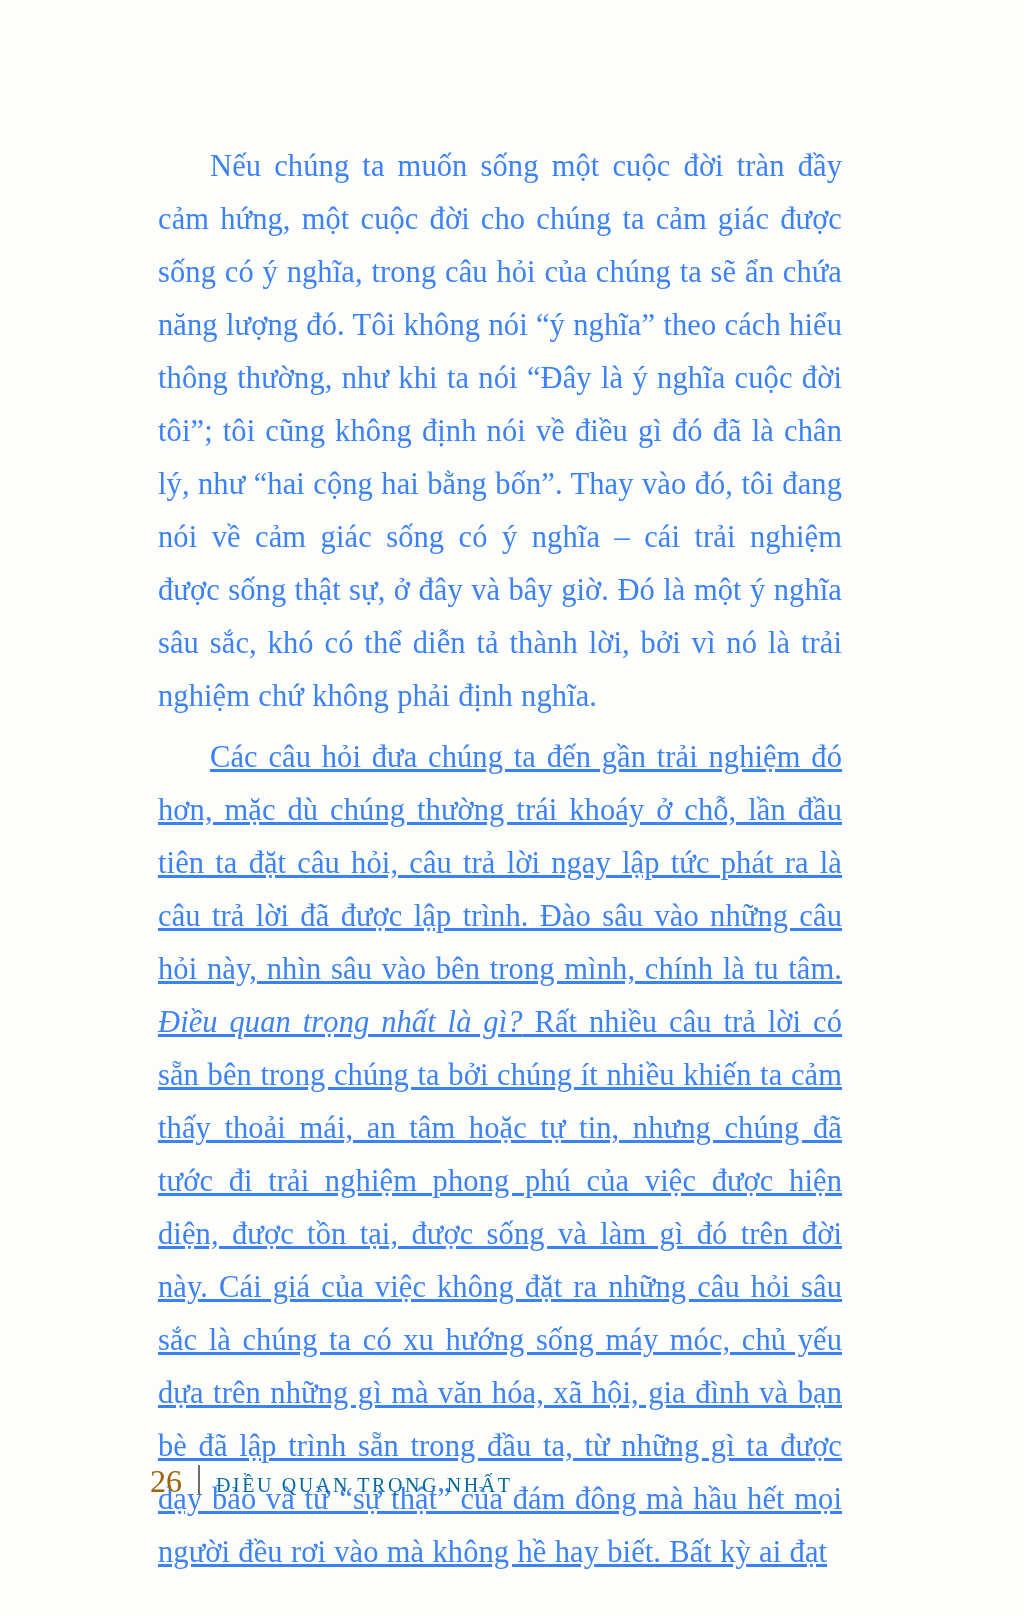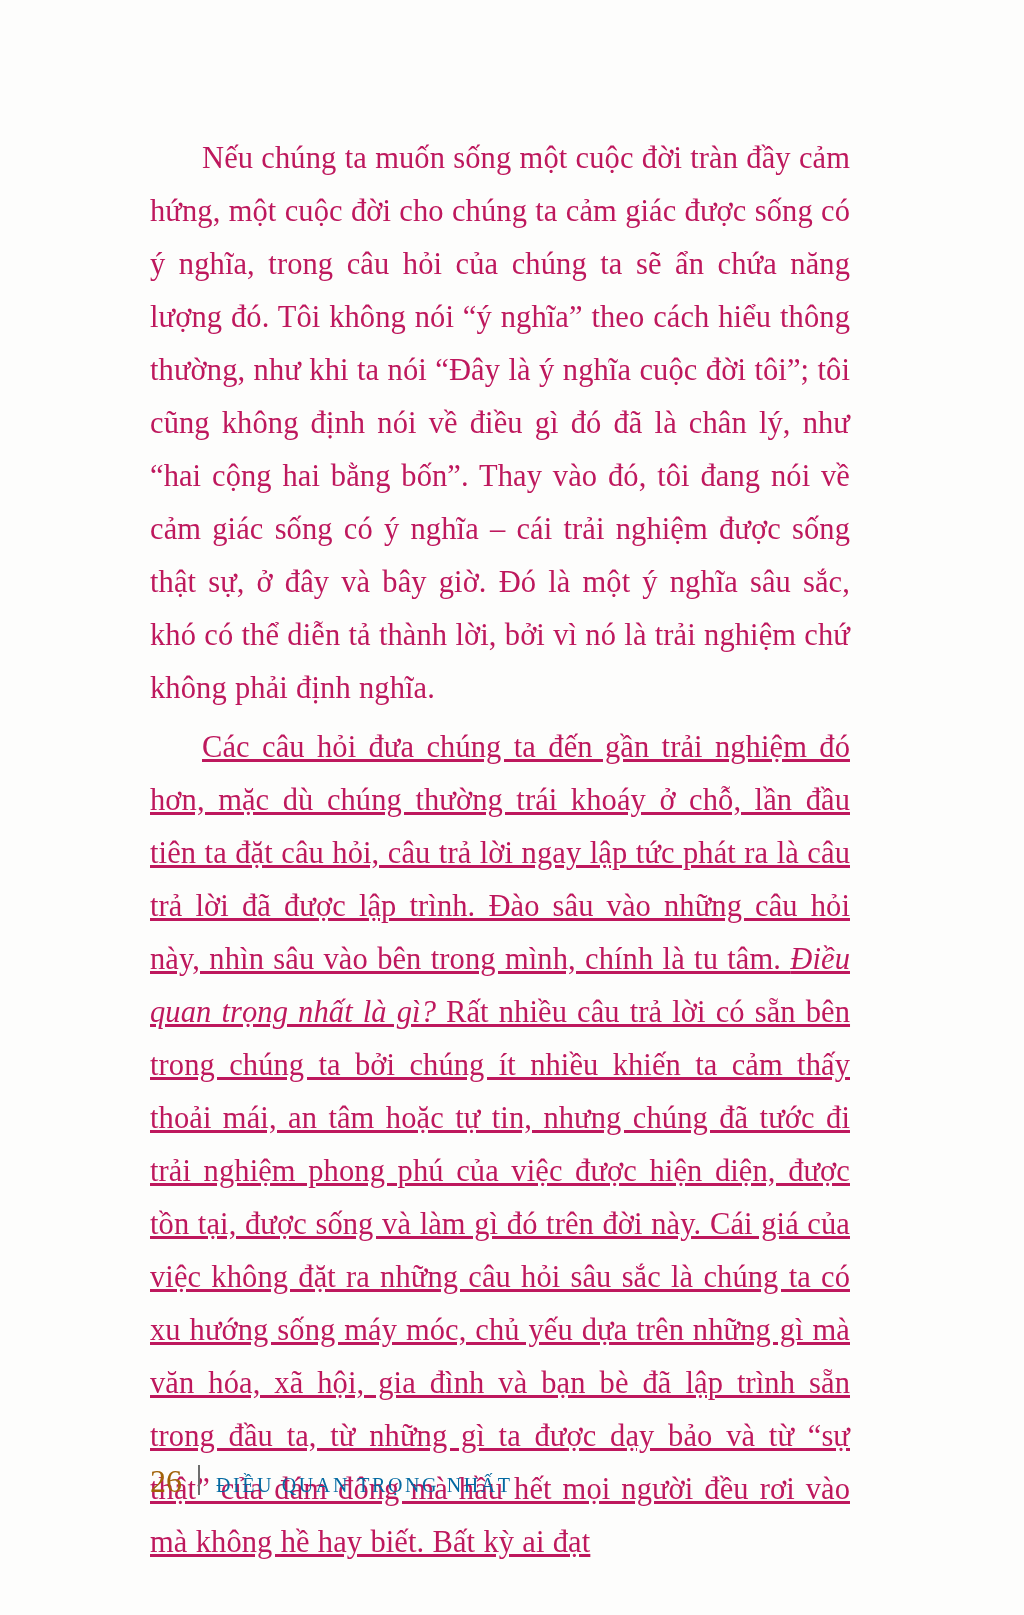--- a/index.html
+++ b/index.html
@@ -20,28 +20,28 @@
     inset: 0;
     background: #fdfdfc;
   }
   .text-column {
     position: absolute;
     left: 150px;
     top: 132px;
     width: 700px;
   }
   .para {
-    margin: 0;
+    margin: 8px;
     font-size: 30.5px;
     line-height: 53px;
     text-align: justify;
     text-justify: inter-word;
     letter-spacing: 0.1px;
     word-spacing: 0.5px;
-    color: #be185d;
+    color: #3b82f6;
   }
   .para + .para {
     margin-top: 6px;
     text-decoration: underline;
   }
   .para .indent {
     display: inline-block;
     width: 52px;
   }
   .para em {

